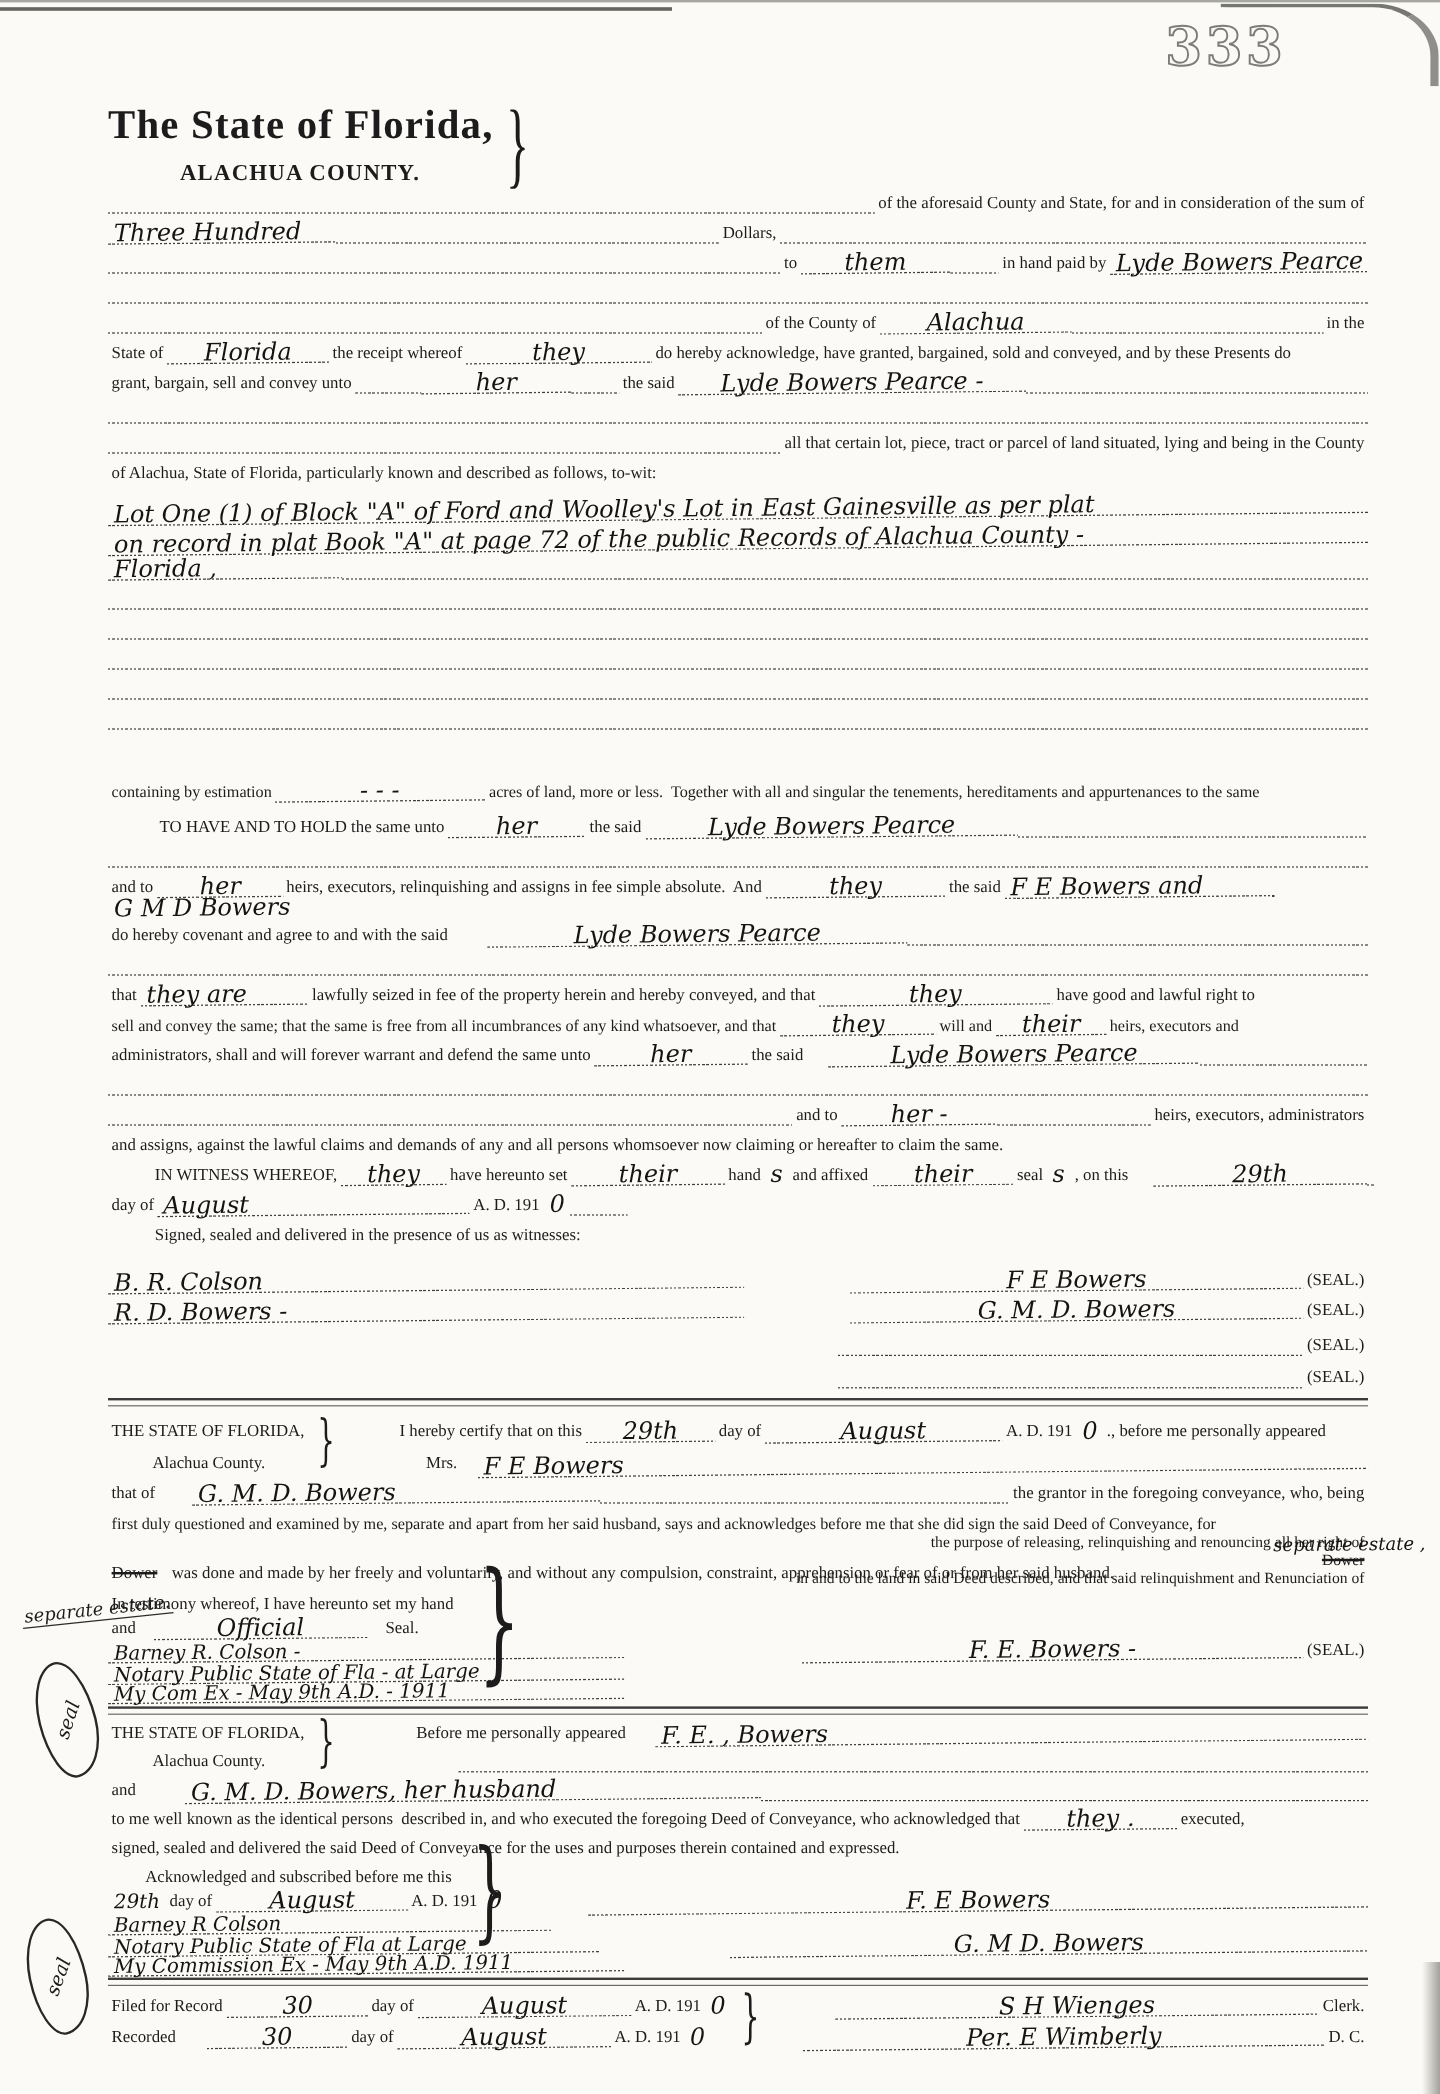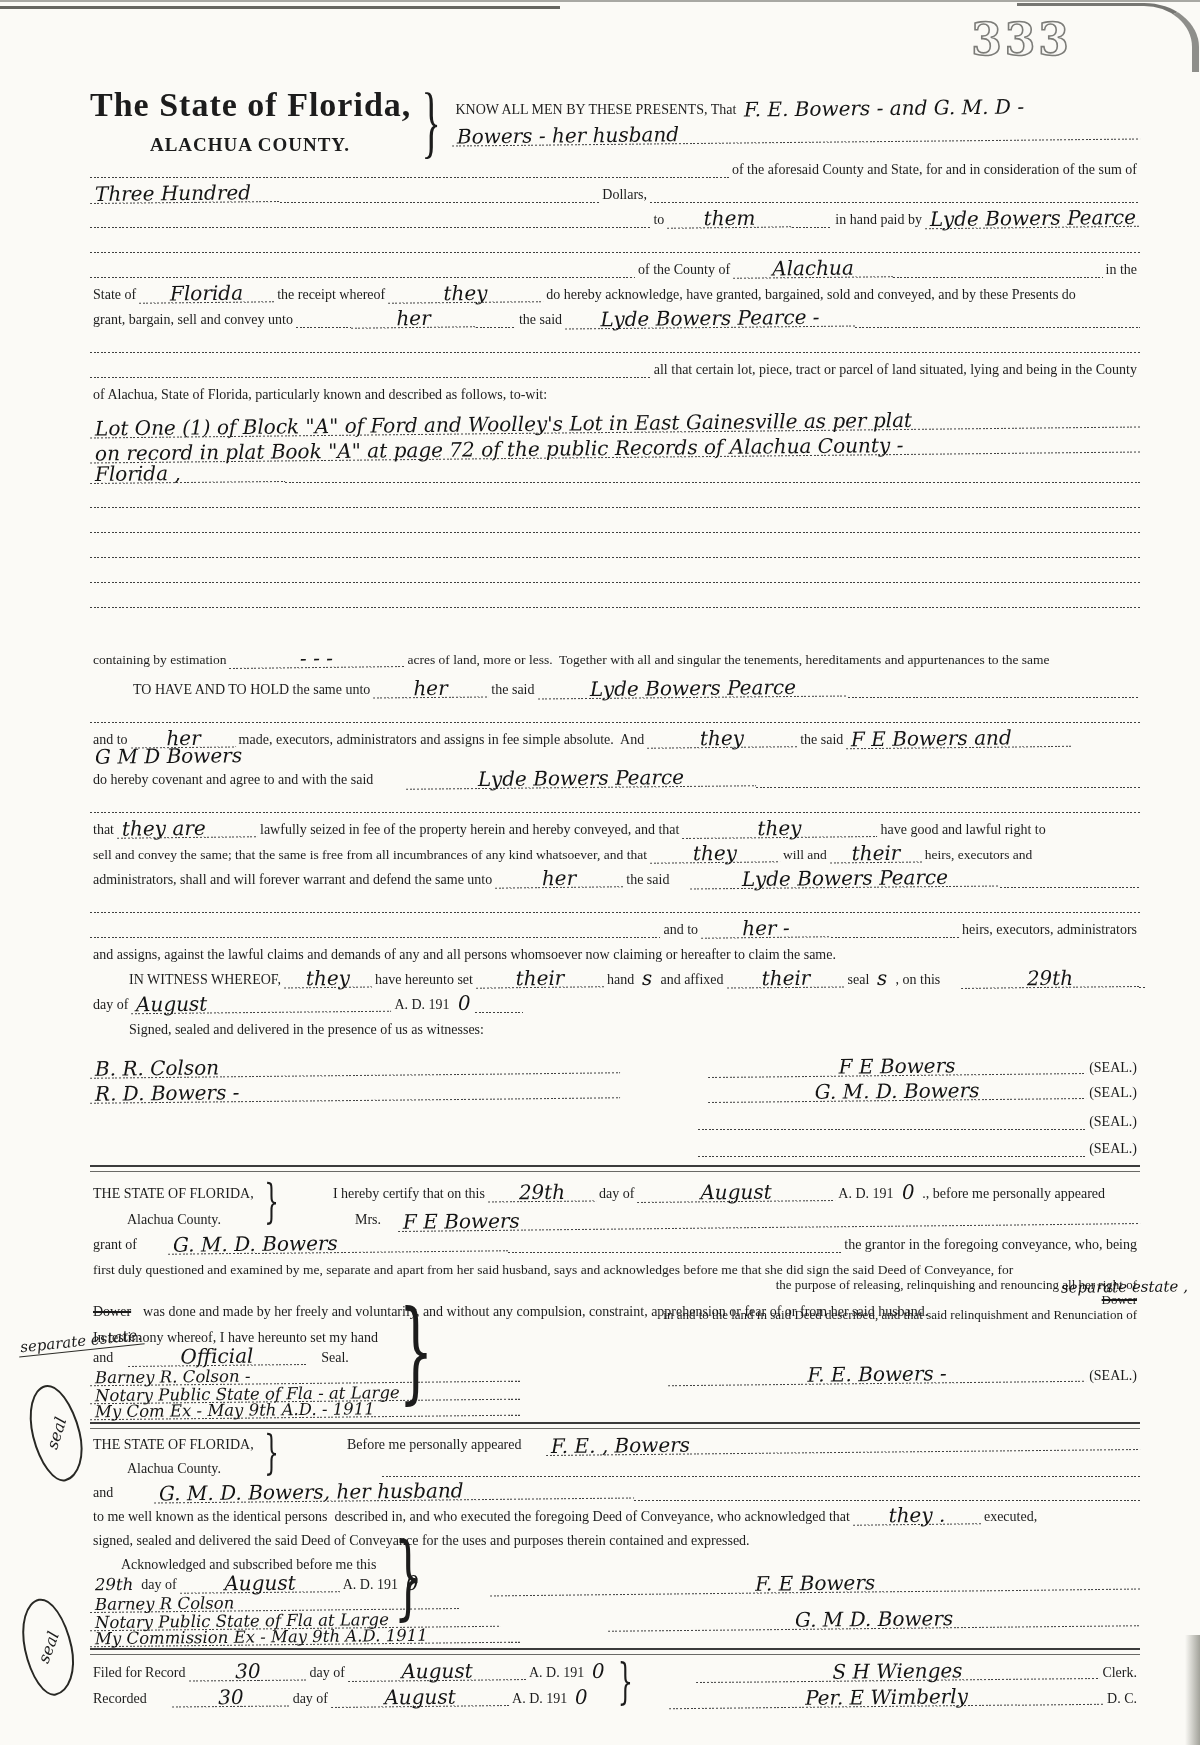--- a/index.html
+++ b/index.html
@@ -59,29 +59,20 @@
   <div class="edge-right-bottom"></div>
   <div class="page-num">333</div>
 
   <div id="content">
     <div class="header">
       <div class="header-left">
         <div class="doc-title">The State of Florida,</div>
         <div class="doc-county">ALACHUA COUNTY.</div>
       </div>
       <div class="header-brace">}</div>
-      <div class="header-right">
-        <div class="line" style="height:26px;margin-top:0;">
-          <span class="printed">KNOW ALL MEN BY THESE PRESENTS, That</span>
-          <span class="hand">F. E. Bowers - and G. M. D -</span>
-        </div>
-        <div class="line">
-          <span class="hand ul" style="flex:1 1 auto;">Bowers - her husband</span>
-        </div>
-      </div>
     </div>
     <div id="deed-body">
         <div class="line" style="margin-top: 0px;">
           <span class="fill"></span>
           <span class="printed">of the aforesaid County and State, for and in consideration of the sum of</span>
         </div>
         <div class="line">
           <span class="hand ul" style="width: 180px;">Three Hundred</span>
           <span class="fill"></span>
           <span class="printed">Dollars,</span>
@@ -169,21 +160,21 @@
           <span class="printed">the said</span>
           <span class="hand ul" style="width: 300px; text-align: center;">Lyde Bowers Pearce</span>
           <span class="fill"></span>
         </div>
         <div class="line">
           <span class="fill"></span>
         </div>
         <div class="line">
           <span class="printed">and to</span>
           <span class="hand ul" style="width: 95px; text-align: center;">her</span>
-          <span class="printed">made, executors, administrators and assigns in fee simple absolute.  And</span>
+          <span class="printed">heirs, executors, relinquishing and assigns in fee simple absolute.  And</span>
           <span class="hand ul" style="width: 140px; text-align: center;">they</span>
           <span class="printed">the said</span>
           <span class="hand ul" style="width: 215px;">F E Bowers and</span>
         </div>
         <div class="line" style="margin-top: 0px; height: 18px;">
           <span class="hand">G M D Bowers</span>
           <span class="spacer" style="flex: 1 1 auto;"></span>
         </div>
         <div class="line" style="margin-top: 0px;">
           <span class="printed">do hereby covenant and agree to and with the said</span>
@@ -297,21 +288,21 @@
         </div>
         <div class="line" style="margin-top: 4px;">
           <span class="spacer" style="flex: 0 0 34px;"></span>
           <span class="printed">Alachua County.</span>
           <span class="spacer" style="flex: 0 0 128px;"></span>
           <span class="printed">Mrs.</span>
           <span class="spacer" style="flex: 0 0 14px;"></span>
           <span class="hand ul" style="flex: 1 1 auto;">F E Bowers</span>
         </div>
         <div class="line">
-          <span class="printed">grant of</span>
+          <span class="printed">that of</span>
           <span class="spacer" style="flex: 0 0 28px;"></span>
           <span class="hand ul" style="width: 330px;">G. M. D. Bowers</span>
           <span class="fill"></span>
           <span class="printed">the grantor in the foregoing conveyance, who, being</span>
         </div>
         <div class="line dense">
           <span class="printed">first duly questioned and examined by me, separate and apart from her said husband, says and acknowledges before me that she did sign the said Deed of Conveyance, for</span>
         </div>
         <div class="line xdense" style="margin-top: 0px; flex-direction: column;">
           <span class="printed">the purpose of releasing, relinquishing and renouncing all her right of</span>

